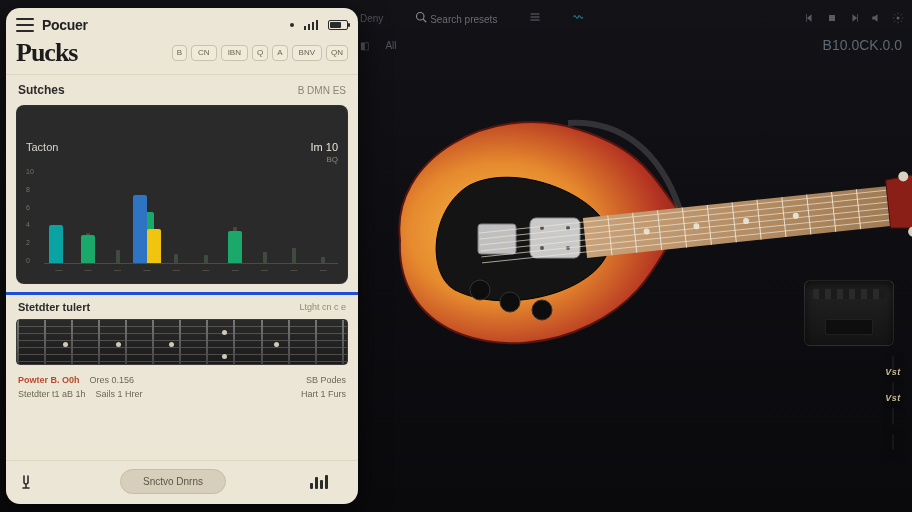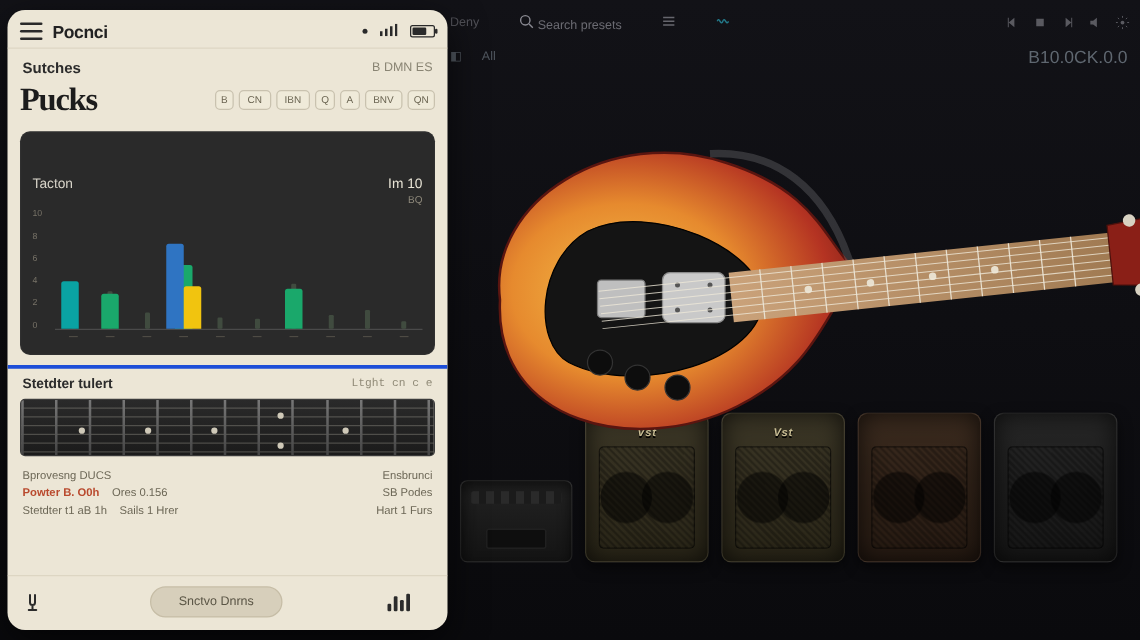--- a/index.html
+++ b/index.html
@@ -18,21 +18,21 @@
   .sec-bar .pill { display:flex; align-items:center; gap:6px; opacity:.7; }
   .sec-bar .right { margin-left:auto; color:#5f6770; font-size:14px; }
 
   .cyan-accent { color:#2aa3b8 !important; fill:#2aa3b8 !important; }
 
   
   .column-header { position:absolute; left:360px; right:10px; top:78px; height:22px; display:flex; border-top:1px solid rgba(255,255,255,.04); border-bottom:1px solid rgba(255,255,255,.04); }
   .column-header .col { flex:1; font-size:9px; color:#6a6f78; text-align:center; line-height:22px; text-transform:capitalize; letter-spacing:.3px; }
 
   
-  .amp-row { position:absolute; left:360px; right:10px; bottom:62px; height:170px; display:flex; gap:10px; align-items:flex-end; padding:0 8px; }
+  .amp-row { position:absolute; left:360px; right:10px; bottom:62px; height:170px; display:flex; gap:10px; align-items:flex-end; padding:0 8px;flex-direction:column; }
   .amp-head { width:90px; height:66px; background:linear-gradient(180deg,#232323,#141414); border-radius:6px; border:1px solid rgba(255,255,255,.06); box-shadow:inset 0 4px 10px rgba(0,0,0,.6); position:relative; }
   .amp-head::before { content:""; position:absolute; top:8px; left:8px; right:8px; height:10px; background: repeating-linear-gradient(90deg,#2a2a2a 0 6px,#1b1b1b 6px 12px); border-radius:2px; }
   .amp-head::after { content:""; position:absolute; bottom:10px; left:50%; transform:translateX(-50%); width:46px; height:14px; background:#0e0e0e; border:1px solid rgba(255,255,255,.08); border-radius:2px; }
   .amp-cab { flex:1; height:120px; border-radius:8px; border:1px solid rgba(255,255,255,.05); position:relative; box-shadow: inset 0 0 20px rgba(0,0,0,.7), 0 4px 10px rgba(0,0,0,.5); }
   .amp-cab.olive { background:linear-gradient(180deg,#3b3626,#2a2618); }
   .amp-cab.brown { background:linear-gradient(180deg,#3a2a1e,#261a12); }
   .amp-cab.dark  { background:linear-gradient(180deg,#262626,#161616); }
   .amp-cab .badge { position:absolute; top:10px; left:50%; transform:translateX(-50%); font-size:9px; color:#c8bd94; font-style:italic; font-weight:700; letter-spacing:.5px; text-shadow:0 1px 0 #000; }
   .amp-cab .grille { position:absolute; inset:26px 10px 10px 10px; border-radius:4px; background:
      radial-gradient(circle at 28% 50%, rgba(0,0,0,.5) 0 30%, transparent 31%),
@@ -75,21 +75,21 @@
   .chart-area { position:relative; height:110px; }
   .chart-area .yaxis { position:absolute; left:0; top:0; bottom:14px; width:16px; display:flex; flex-direction:column; justify-content:space-between; font-size:7px; color:#777267; }
   .chart-area .plot { position:absolute; left:18px; right:0; top:0; bottom:14px; border-bottom:1px solid #4a4a4a; }
   .bar { position:absolute; bottom:0; width:14px; border-radius:2px 2px 0 0; }
   .bar.thin { width:4px; border-radius:1px; }
   .chart-area .xaxis { position:absolute; left:18px; right:0; bottom:0; height:12px; display:flex; color:#6f6a5d; font-size:7px; }
   .chart-area .xaxis span { flex:1; text-align:center; }
 
   .sub-head { padding:6px 12px 4px 12px; justify-content:space-between; border-top:3px solid #1d4ed8; }
   .sub-head .t { font-size:11px; font-weight:700; color:#2b2b2b; }
-  .sub-head .m { font-size:9px; color:#908a77;font-family:Liberation Mono, monospace; }
+  .sub-head .m { font-size:9px; color:#908a77; }
 
   .fret-strip { margin:2px 10px 4px 10px; height:46px; border-radius:4px; background:
      linear-gradient(180deg,#2a2a2a,#1b1b1b);
      position:relative; overflow:hidden; border:1px solid #3a3a3a; }
   .fret-strip .string { position:absolute; left:0; right:0; height:1px; background:rgba(220,215,200,.25); }
   .fret-strip .fret   { position:absolute; top:0; bottom:0; width:2px; background:linear-gradient(180deg,#777,#444); }
   .fret-strip .dot    { position:absolute; width:5px; height:5px; border-radius:50%; background:#cfc9b8; }
 
   .meta-rows { padding:4px 12px 0 12px; font-size:9px; color:#6c6756; }
   .meta-rows .mr { display:flex; justify-content:space-between; padding:2px 0; }
@@ -251,51 +251,51 @@
     </g>
   </svg>
 
   <div class="panel">
     <div class="row hdr">
       <div class="hamburger">
           <span></span>
           <span></span>
           <span></span>
         </div>
-      <div class="app-name">Pocnci</div>
+      <div class="app-name">Pocuer</div>
       <div class="hdr-right">
         <div class="dot"></div>
         <div class="signal"><svg viewBox="0 0 14 10">
               <rect x="0" y="6" width="2" height="4" fill="#2a2a2a"></rect>
               <rect x="4" y="4" width="2" height="6" fill="#2a2a2a"></rect>
               <rect x="8" y="2" width="2" height="8" fill="#2a2a2a"></rect>
               <rect x="12" y="0" width="2" height="10" fill="#2a2a2a"></rect>
             </svg></div>
         <div class="battery">
             <div class="fill"></div>
           </div>
       </div>
     </div>
 
-    <div class="row section-head">
-      <div class="title">Sutches</div>
-      <div class="meta">B DMN ES</div>
-    </div>
-
     <div class="row brand-row">
       <div class="brand">Pucks</div>
       <div class="chip-row">
         <div class="chip sm">B</div>
         <div class="chip">CN</div>
         <div class="chip">IBN</div>
         <div class="chip sm">Q</div>
         <div class="chip sm">A</div>
         <div class="chip">BNV</div>
         <div class="chip sm">QN</div>
       </div>
+    </div>
+
+    <div class="row section-head">
+      <div class="title">Sutches</div>
+      <div class="meta">B DMN ES</div>
     </div>
 
     <div class="chart-card">
       <div class="cc-head">
         <span>Tacton</span>
         <span class="tval">Im 10</span>
       </div>
       <div class="cc-sub">BQ</div>
       <div class="chart-area">
         <div class="yaxis" id="yaxis">
@@ -367,24 +367,20 @@
         <div class="dot" style="left: 14%; top: 22px;"></div>
         <div class="dot" style="left: 30%; top: 22px;"></div>
         <div class="dot" style="left: 46%; top: 22px;"></div>
         <div class="dot" style="left: 62%; top: 10px;"></div>
         <div class="dot" style="left: 62%; top: 34px;"></div>
         <div class="dot" style="left: 78%; top: 22px;"></div>
       </div>
 
     <div class="meta-rows">
       <div class="mr">
-          <span>Bprovesng DUCS</span>
-          <span>Ensbrunci</span>
-        </div>
-      <div class="mr">
           <span class="l">
             <span class="accent">Powter B. O0h</span>
             <span>Ores 0.156</span>
           </span>
           <span>SB Podes</span>
         </div>
       <div class="mr">
           <span class="l">
             <span>Stetdter t1 aB 1h</span>
             <span>Sails 1 Hrer</span>

